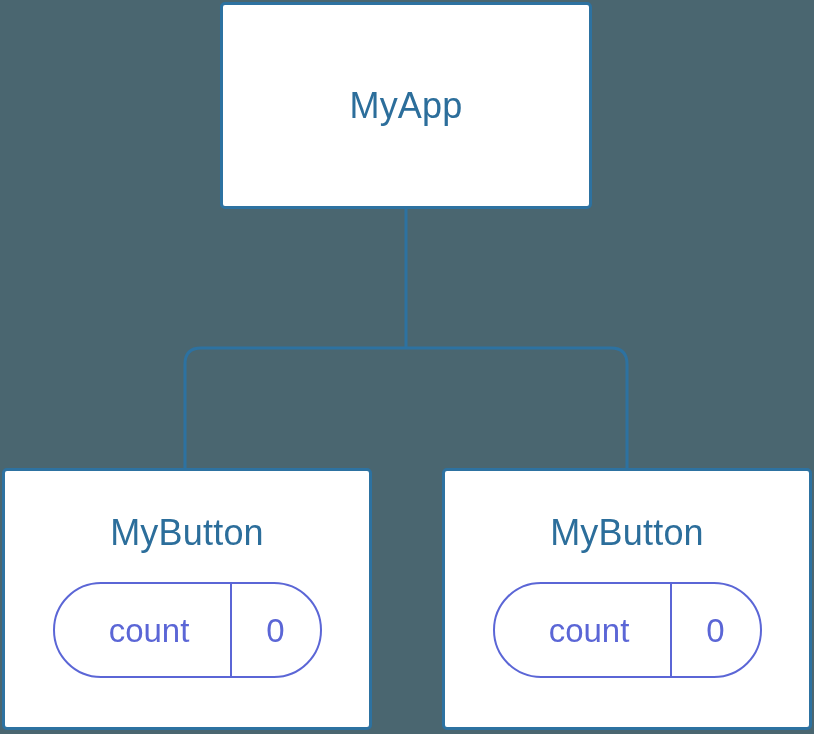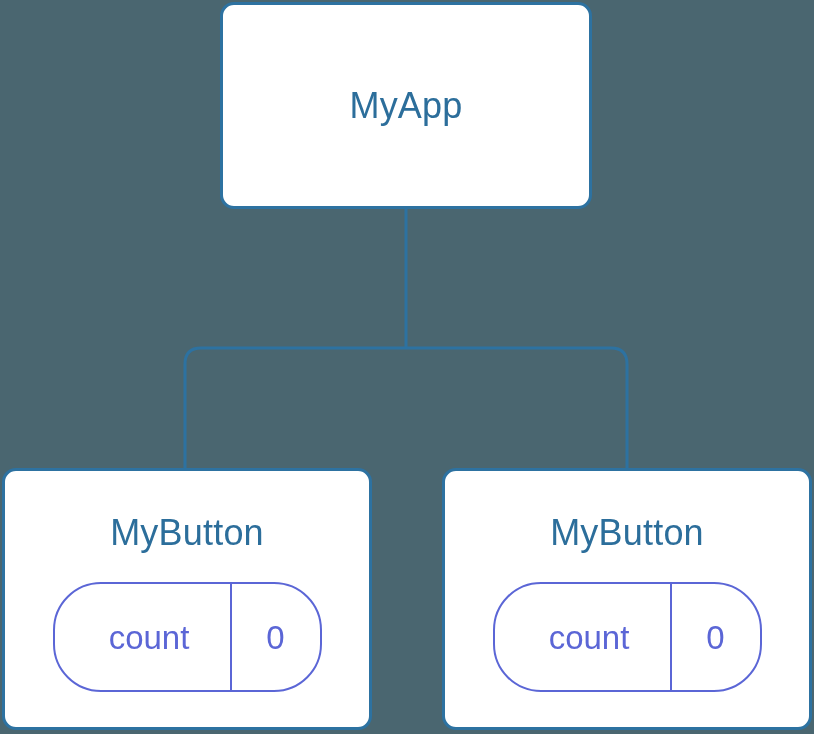--- a/index.html
+++ b/index.html
@@ -30,21 +30,21 @@
     height: 734px;
     z-index: 1;
   }
 
   
   .node {
     position: absolute;
     z-index: 2;
     background: #ffffff;
     border: 3px solid #2d72a1;
-    border-radius: 14px;
+    border-radius: 5px;
     box-sizing: border-box;
     display: flex;
     flex-direction: column;
     align-items: center;
   }
   .node-root {
     left: 220px;
     top: 2px;
     width: 372px;
     height: 207px;
@@ -69,21 +69,21 @@
     color: #2c6e9b;
     font-size: 36px;
     line-height: 1;
     letter-spacing: 0.2px;
     white-space: nowrap;
   }
 
   
   .state-pill {
     margin-top: 31px;
-    height: 110px;
+    height: 96px;
     display: flex;
     align-items: stretch;
     border: 2px solid #5b66d6;
     border-radius: 48px;
     box-sizing: border-box;
     overflow: hidden;
     background: #ffffff;
     text-align: right;
   }
   .state-key,

